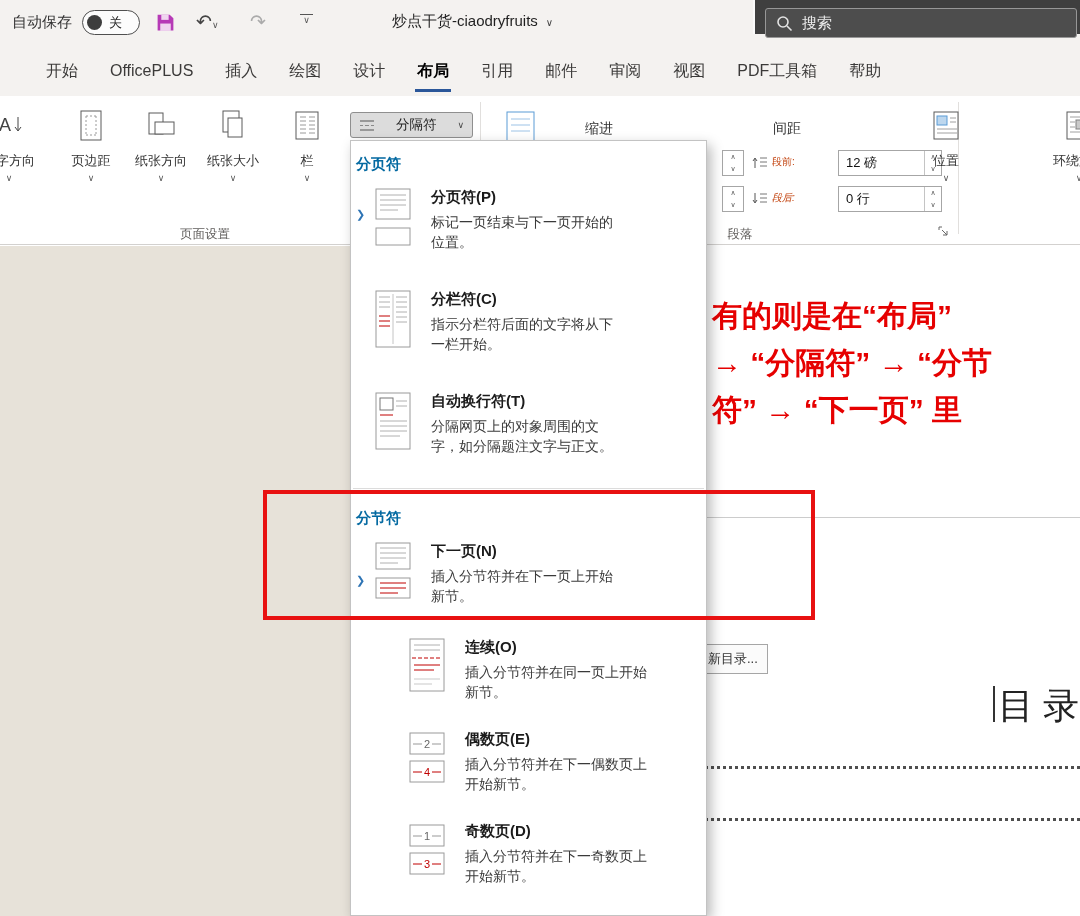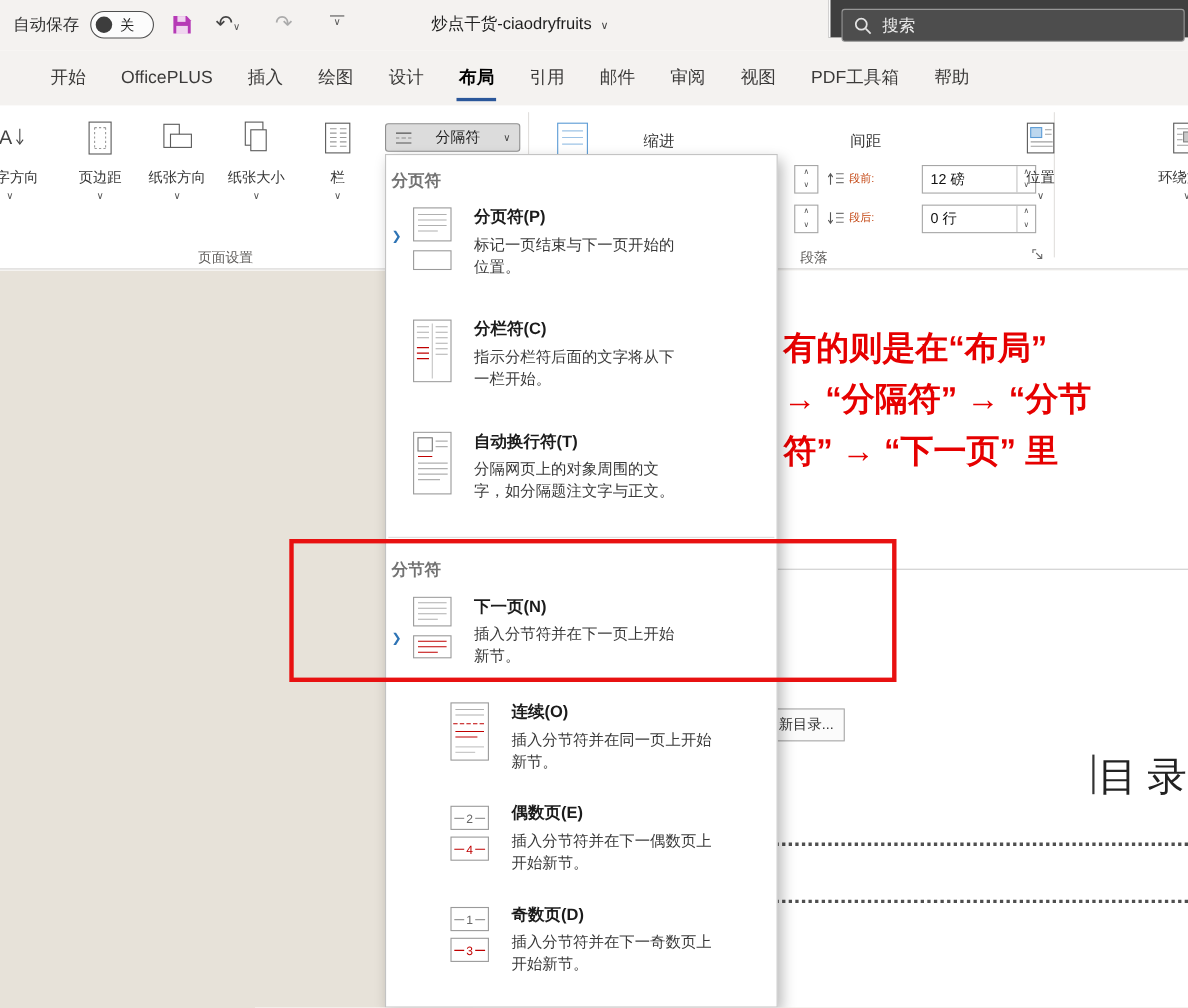--- a/index.html
+++ b/index.html
@@ -54,21 +54,21 @@
   #page { position:absolute; left:430px; top:0; width:650px; height:670px; background:#fff; }
   .annot-line { position:absolute; left:282px; width:360px; font-size:30px; font-weight:600; color:#e60000; white-space:nowrap; }
   #page-divider { position:absolute; left:0; top:271px; width:650px; height:1px; background:#cccccc; }
   #toc-button { position:absolute; left:268px; top:398px; padding:5px 9px; background:#fbfbfb; border:1px solid #a6a6a6; font-size:13px; color:#333; cursor:pointer; white-space:nowrap; }
   #toc-heading { position:absolute; left:568px; top:436px; font-family:"Liberation Serif","DejaVu Serif",serif; font-size:36px; color:#222; white-space:nowrap; }
   #toc-cursor { position:absolute; left:563px; top:440px; width:2px; height:36px; background:#333; }
   .dotline { position:absolute; left:275px; width:375px; height:0; border-bottom:3px dotted #4f4f4f; }
 
   
   #breaks-menu { left:350px; top:140px; width:357px; height:776px; background:#fff; border:1px solid #c3c3c3; box-shadow:4px 5px 12px rgba(0,0,0,0.28); z-index:50; padding-top:6px; overflow:hidden; }
-  .bm-header { font-size:15px; font-weight:bold; color:#737373; padding:8px 0 2px 5px; height:31px; }
+  .bm-header { font-size:15px; font-weight:bold; color:#0369a1; padding:8px 0 2px 5px; height:31px; }
   .bm-item { position:relative; display:flex; gap:14px; padding:10px 12px 10px 20px; min-height:102px; align-items:flex-start; cursor:pointer; }
   .bm-item .ic { width:46px; flex:0 0 46px; }
   .bm-title { font-size:15px; font-weight:bold; color:#1b1b1b; margin-bottom:5px; }
   .bm-desc { font-size:14px; color:#3a3a3a; line-height:1.45; width:186px; }
   .bm-marker { position:absolute; left:5px; top:30px; color:#2e74b5; font-size:11px; }
   .bm-item.next .bm-marker { top:42px; }
   .bm-sep { border-top:1px solid #dcdcdc; margin:4px 2px; height:9px; }
   .sm { min-height:92px;margin-left:34px; }
   .nx { min-height:96px; }
 
@@ -231,21 +231,21 @@
       </div>
   </div>
 
   <span class="mini-ic" style="left:752px; top:95px;">
     <svg width="16" height="15" viewBox="0 0 16 15">
         <path d="M3 2v9" stroke="#555" fill="none"></path>
         <path d="M1 9l2 3 2-3" fill="none" stroke="#555"></path>
         <path d="M8 3h7M8 7h7M8 11h7" stroke="#777"></path>
       </svg>
   </span>
-  <span class="sp-label" style="left:772px; top:95px;">段后:</span>
+  <span class="sp-label" style="left:772px; top:95px;font-style:italic;">段后:</span>
   <div class="spin-field" style="left:838px; top:90px;">
     <span>0 行</span>
     <div class="updown">
         <span>∧</span>
         <span>∨</span>
       </div>
   </div>
 
   <div class="grp-label" style="left:120px; width:170px;">页面设置</div>
   <div class="grp-label" style="left:660px; width:160px;">段落</div>

